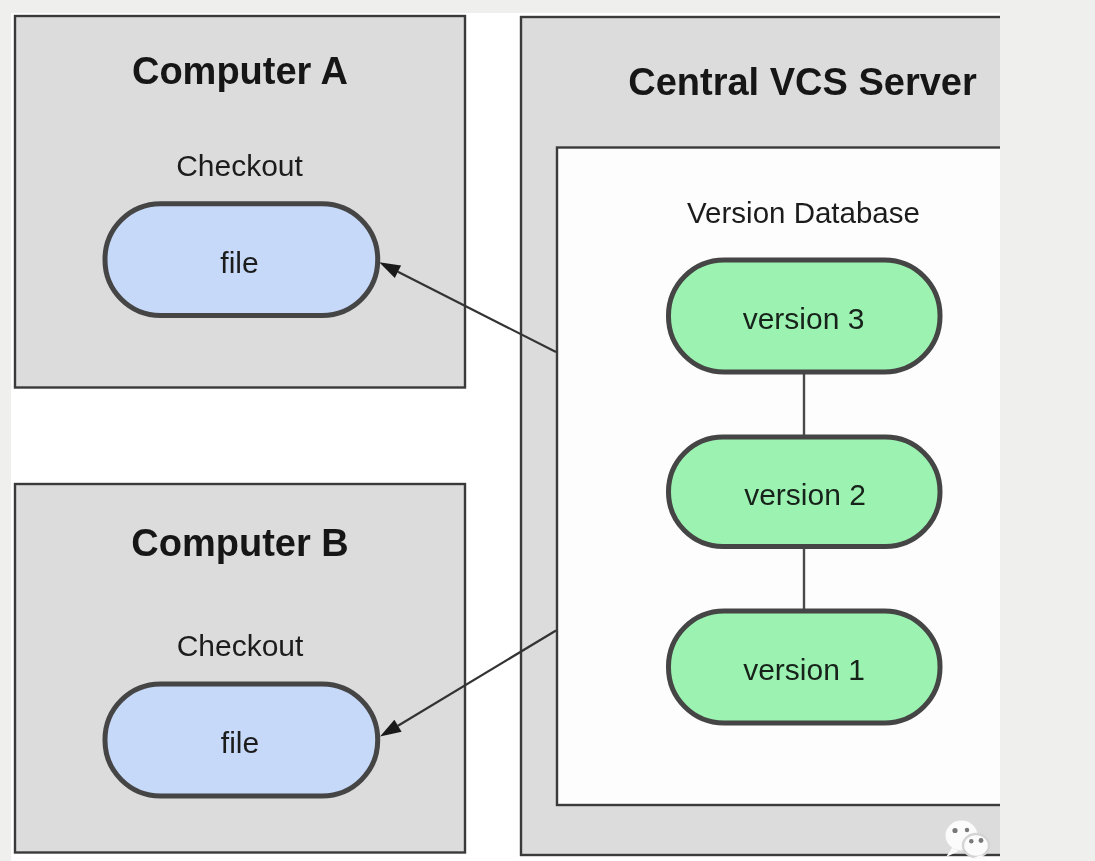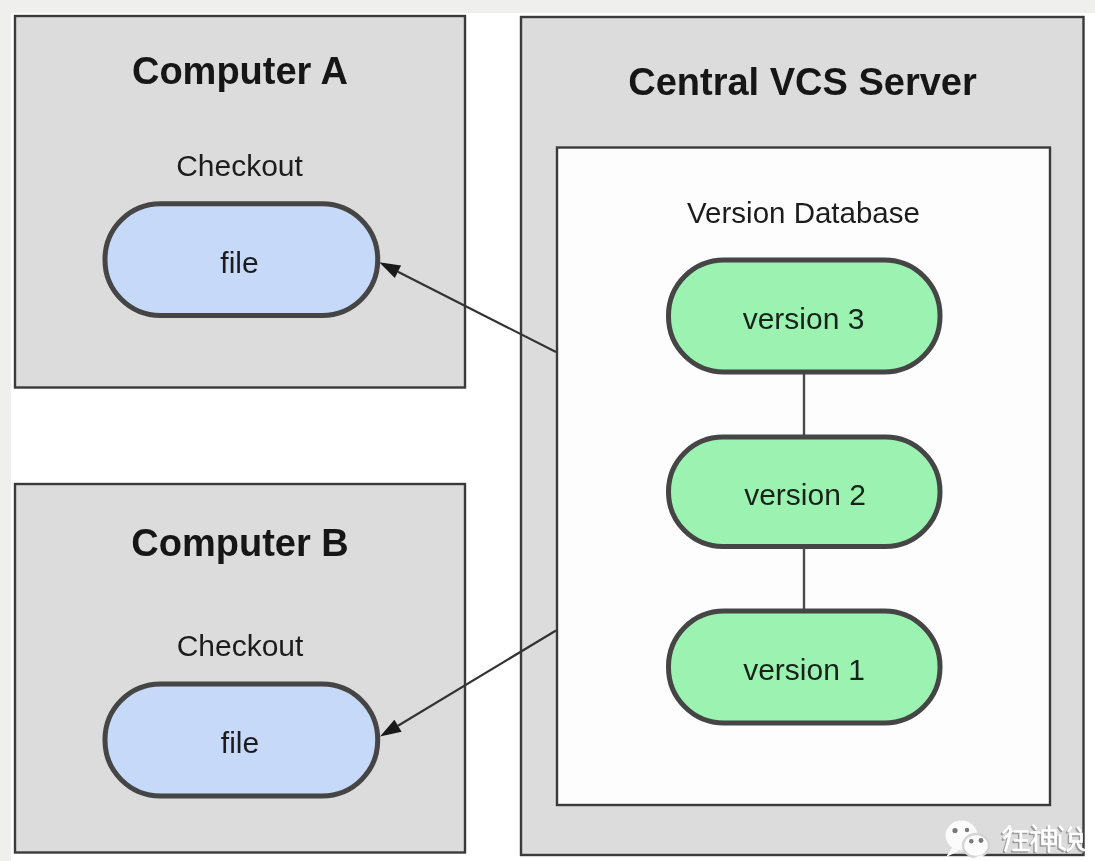--- a/index.html
+++ b/index.html
@@ -1,16 +1,16 @@
 <!DOCTYPE html>
 <html><head>
 <meta charset="utf-8">
 <style>
   html,body{margin:0;padding:0;background:#efefee;}
-  #canvas{position:relative;width:1095px;height:861px;overflow:hidden;text-align:right;}
+  #canvas{position:relative;width:1000px;height:861px;overflow:hidden;text-align:right;}
   #canvas svg{filter:blur(0.5px);}
   svg text{font-family:"Liberation Sans", sans-serif;}
 </style>
 </head>
 <body>
 <div id="canvas">
 <svg width="1095" height="861" viewBox="0 0 1095 861">
 
   <rect x="11" y="13" width="1084" height="848" fill="#ffffff"></rect>
 

